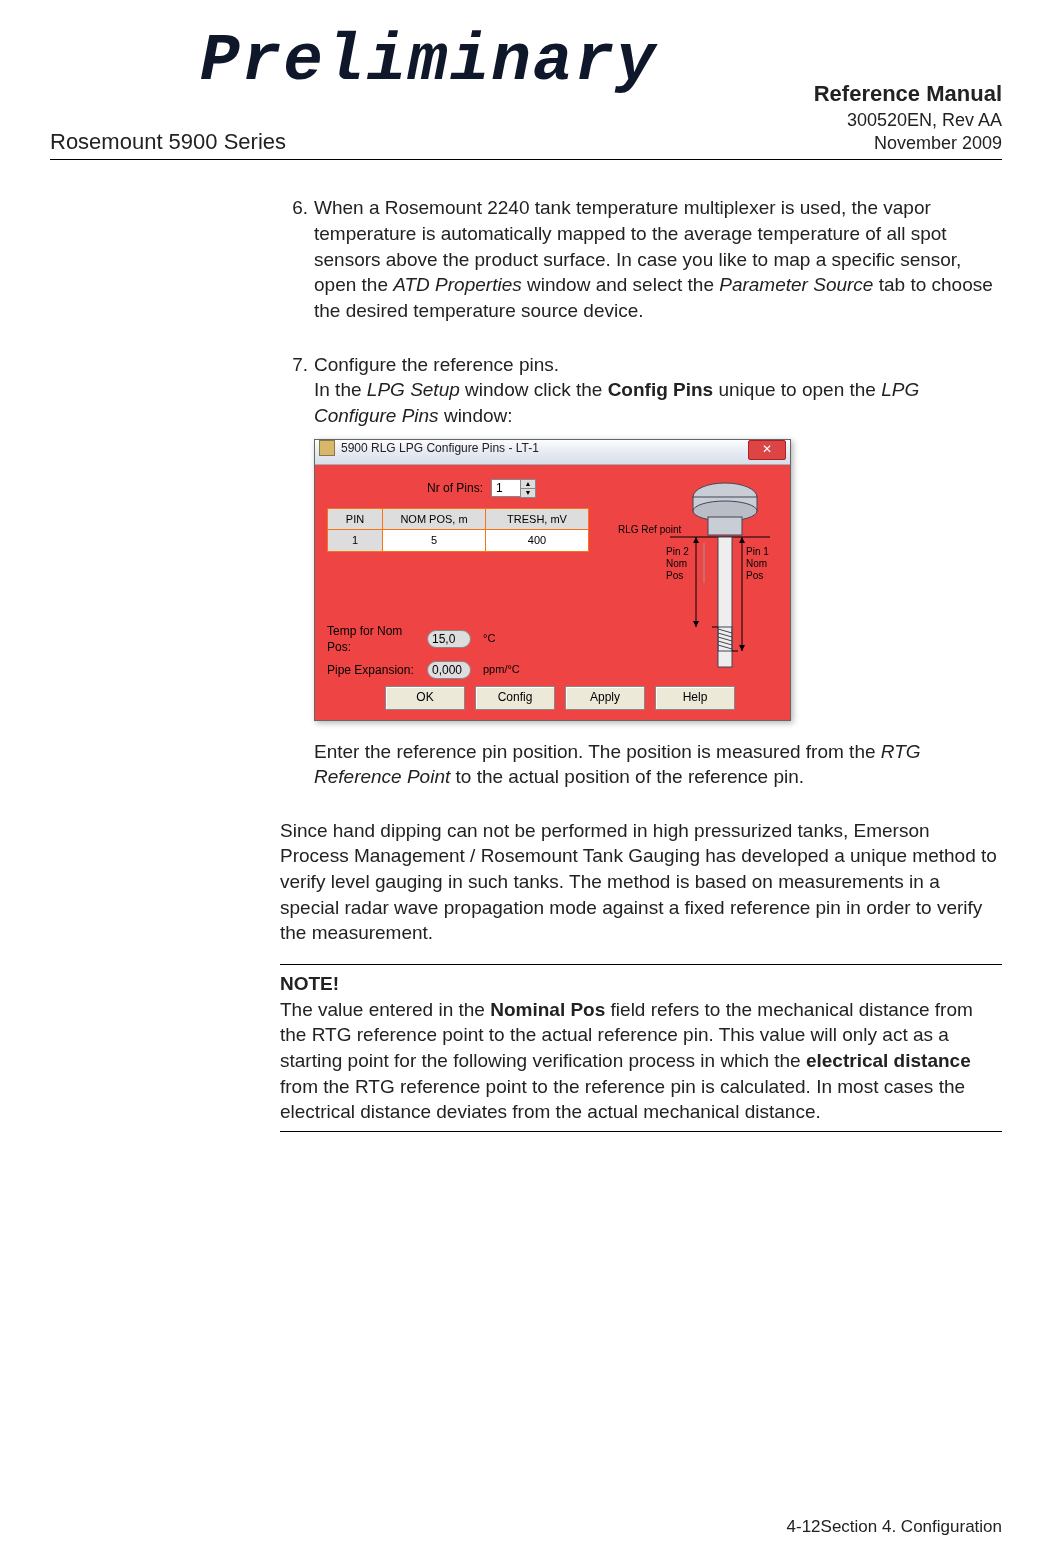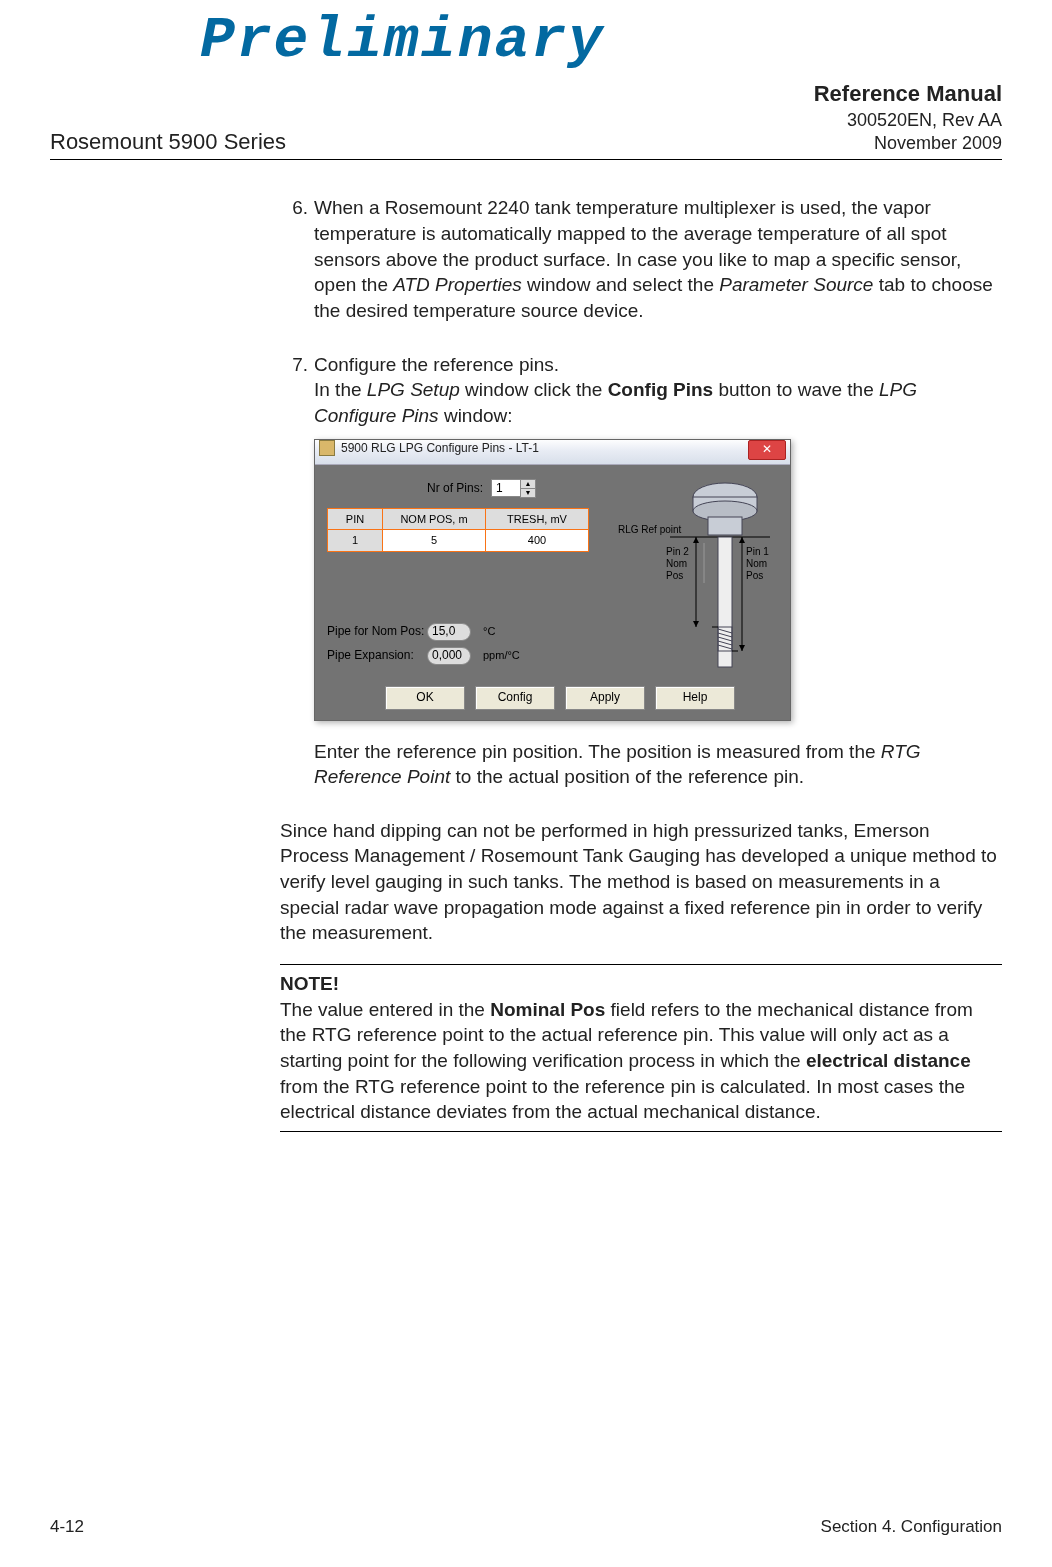--- a/index.html
+++ b/index.html
@@ -15,27 +15,27 @@
   }
   .page {
     position: relative;
     width: 1052px;
     height: 1567px;
     box-sizing: border-box;
     padding: 30px 50px 40px 50px;
   }
   .watermark {
     position: absolute;
-    top: 8px;
+    top: 24px;
     left: 200px;
     font-family: "Courier New", monospace;
     font-style: italic;
     font-weight: bold;
-    font-size: 58px;
-    color: #0369a1;
+    font-size: 66px;
+    color: #0f172a;
     letter-spacing: 2px;
     z-index: 5;
   }
   .header {
     display: flex;
     justify-content: space-between;
     align-items: flex-end;
     border-bottom: 1px solid #000;
     padding-bottom: 4px;
     margin-top: 50px;
@@ -97,21 +97,21 @@
     color: #fff;
     text-align: center;
     line-height: 16px;
     font-size: 12px;
     border-radius: 2px;
     border: 1px solid #a22;
     font-family: Arial;
   }
   .dialog-body {
     padding: 14px 12px 8px 12px;
-    background: #737373;
+    background: #ef4444;
     position: relative;
     height: 255px;
     box-sizing: border-box;
   }
   .row { display: flex; align-items: center; }
   .lbl { font-size: 12px; }
   .field {
     background: #fff;
     border: 1px solid #888;
     height: 18px;
@@ -182,21 +182,21 @@
     top: 14px;
     width: 168px;
     height: 195px;
   }
   .footer {
     position: absolute;
     bottom: 30px;
     left: 50px;
     right: 50px;
     display: flex;
-    justify-content: space-between;
+    justify-content: flex-end;
     font-size: 17px;
   }
 </style>
 </head>
 <body>
 
 <div class="page">
   <div class="watermark">Preliminary</div>
 
   <div class="header">
@@ -215,21 +215,21 @@
       <div class="list-body">
         <span>When a Rosemount 2240 tank temperature multiplexer is used, the vapor temperature is automatically mapped to the average temperature of all spot sensors above the product surface. In case you like to map a specific sensor, open the </span><span class="italic">ATD Properties</span><span> window and select the </span><span class="italic">Parameter Source</span><span> tab to choose the desired temperature source device.</span>
       </div>
     </div>
 
     <div class="list-item">
       <div class="list-num">7.</div>
       <div class="list-body">
         <div>Configure the reference pins.</div>
         <div>
-          <span>In the </span><span class="italic">LPG Setup</span><span> window click the </span><span class="bold">Config Pins</span><span> button to wave the </span><span class="italic">LPG Configure Pins</span><span> window:</span>
+          <span>In the </span><span class="italic">LPG Setup</span><span> window click the </span><span class="bold">Config Pins</span><span> unique to open the </span><span class="italic">LPG Configure Pins</span><span> window:</span>
         </div>
 
         <div class="dialog-wrap">
           <div class="dialog">
             <div class="titlebar">
               <div class="titlebar-icon"></div>
               <div class="titlebar-text">5900 RLG LPG Configure Pins - LT-1</div>
               <div class="close-btn">✕</div>
             </div>
             <div class="dialog-body">
@@ -254,21 +254,21 @@
                 <tr>
                   <td>1</td>
                   <td class="white">5</td>
                   <td class="white">400</td>
                 </tr>
               </tbody>
                 </table>
 
               <div class="bottom-fields">
                 <div class="row">
-                  <span class="lbl">Pipe for Nom Pos:</span>
+                  <span class="lbl">Temp for Nom Pos:</span>
                   <span class="field">15,0</span>
                   <span class="unit">°C</span>
                 </div>
                 <div class="row">
                   <span class="lbl">Pipe Expansion:</span>
                   <span class="field">0,000</span>
                   <span class="unit">ppm/°C</span>
                 </div>
               </div>
 

